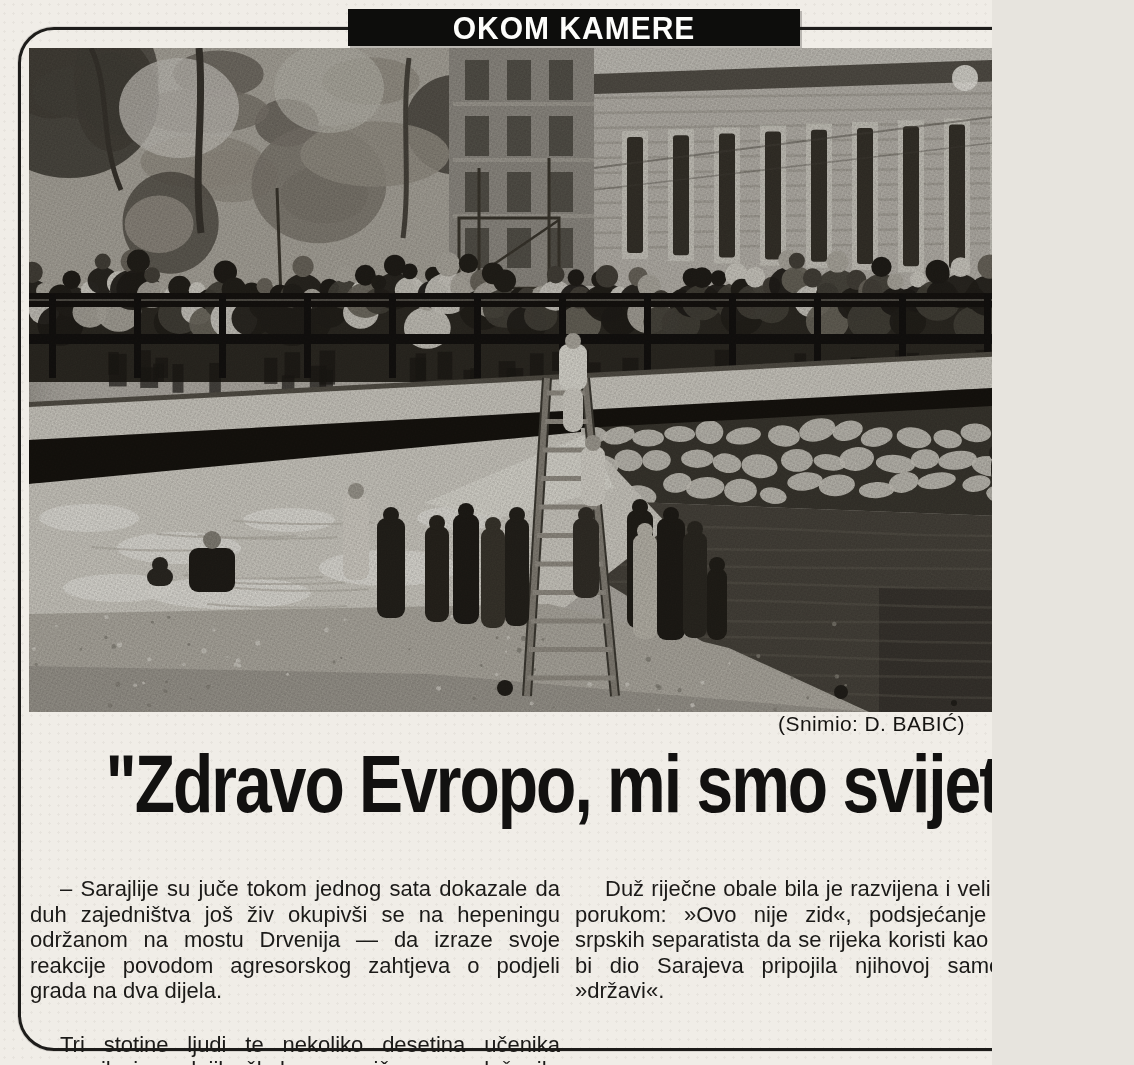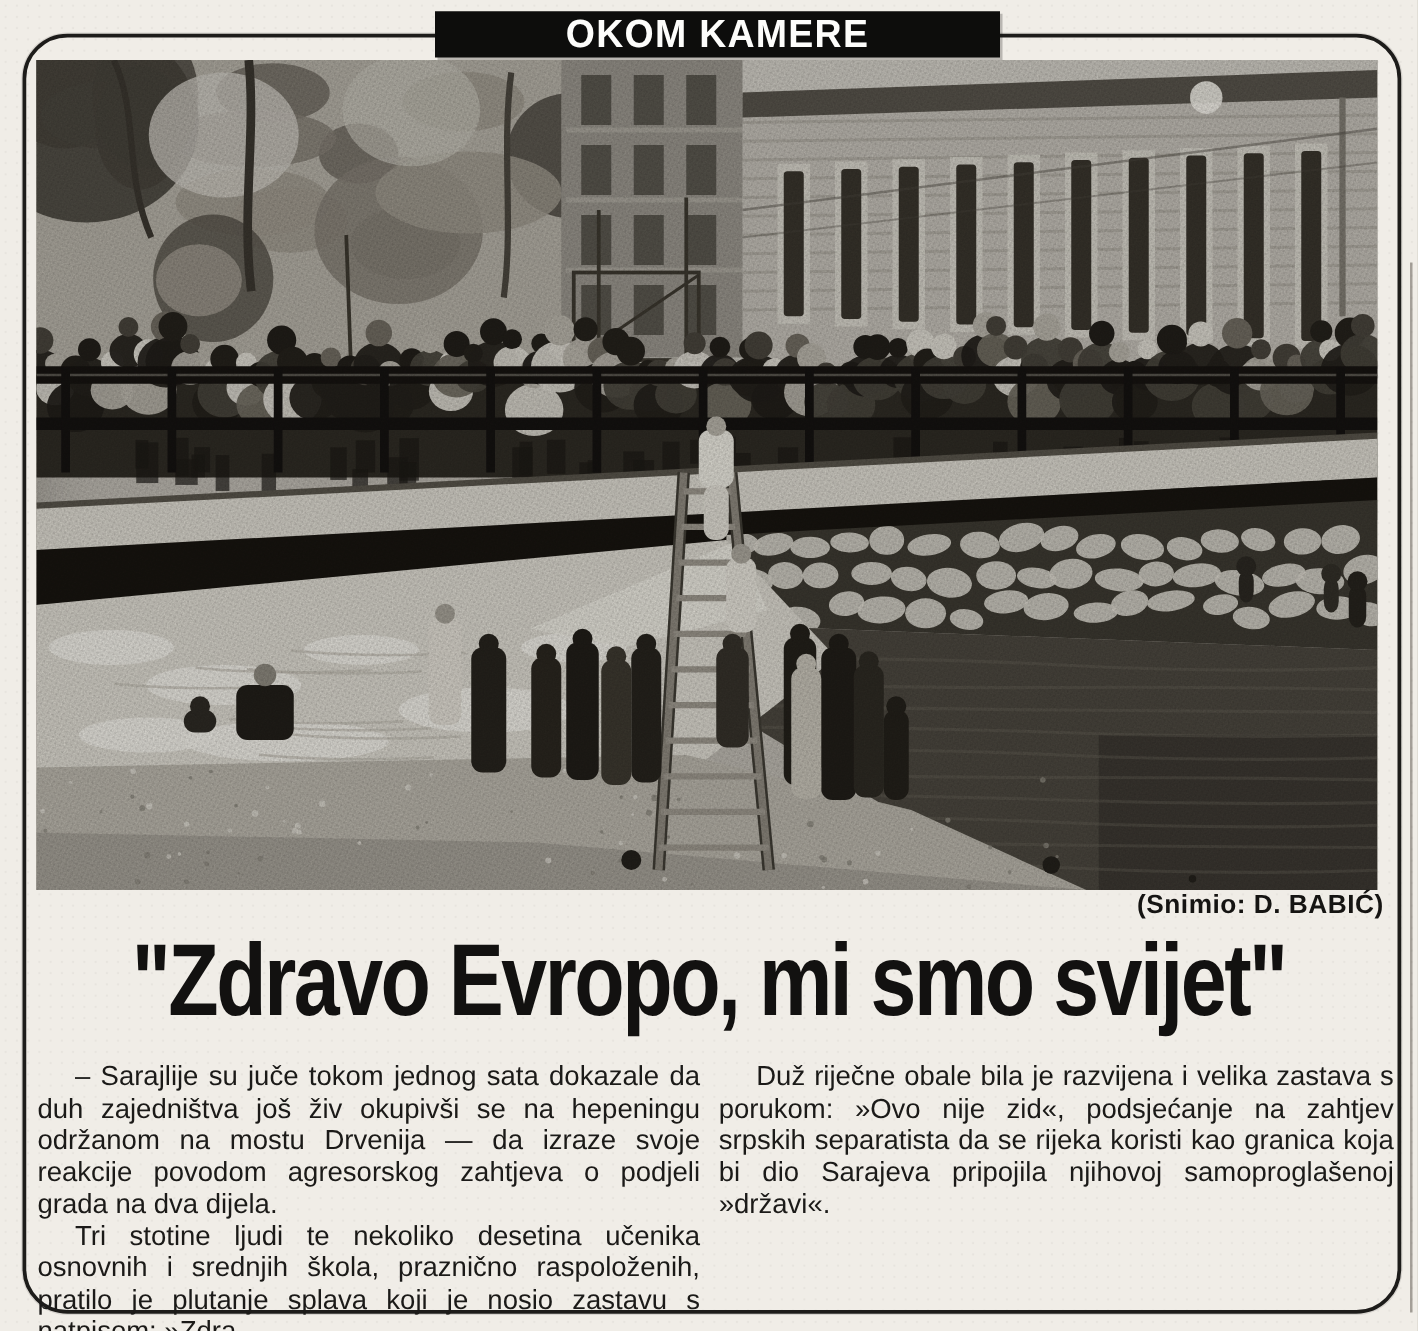--- a/index.html
+++ b/index.html
@@ -1,17 +1,17 @@
 <!DOCTYPE html>
 <html><head>
 <meta charset="utf-8">
 <style>
   html,body{margin:0;padding:0;background:#e7e4de;}
   .page{
-    position:relative;width:1134px;height:1065px;overflow:hidden;
+    position:relative;width:992px;height:1065px;overflow:hidden;
     background:#f0ede7;
     background-image:radial-gradient(rgba(60,55,45,.05) 1px, transparent 1.2px);
     background-size:9px 9px;
     font-family:"Liberation Sans", sans-serif;
     color:#191919;
   }
   .frame{
     position:absolute;left:18px;top:27px;width:1103px;height:1024px;
     border:3px solid #1d1c1a;border-radius:36px;box-sizing:border-box;
     box-shadow:0 0 0 1px rgba(40,36,30,.12);
@@ -26,37 +26,37 @@
     transform:scaleY(1.05);
   }
   .photo{
     position:absolute;left:29px;top:48px;width:1073px;height:664px;
     background:#b9b5ad;overflow:hidden;
     box-shadow:inset 0 0 46px rgba(15,12,8,.22);
   }
   .photo svg{display:block;}
   .credit{
     position:absolute;top:712px;right:27px;
-    font-size:21px;font-weight:bold;letter-spacing:.4px;color:#151412;
+    font-size:21px;font-weight:normal;letter-spacing:.4px;color:#151412;
   }
   .headline{
     position:absolute;left:30px;top:740px;width:1074px;margin:0;
     font-size:66px;font-weight:bold;letter-spacing:-2px;white-space:nowrap;
     text-align:center;color:#121110;
     transform:scaleY(1.24);transform-origin:50% 20%;
   }
   .article{
     position:absolute;left:30px;top:848px;width:1085px;
     display:flex;gap:15px;
     font-size:22px;line-height:25.5px;text-align:justify;color:#1b1a18;
   }
   .col1{width:530px;}
   .col2{flex:1;}
   .article p{margin:0;}
-  .article p.indent{text-indent:30px;}
+  .article p.indent{text-indent:30px;margin-top:28px;}
   .scan-edge{
     position:absolute;left:1128px;top:210px;width:2px;height:840px;
     background:rgba(70,64,56,.45);
   }
 </style>
 </head>
 <body>
 
 <div class="page">
 

